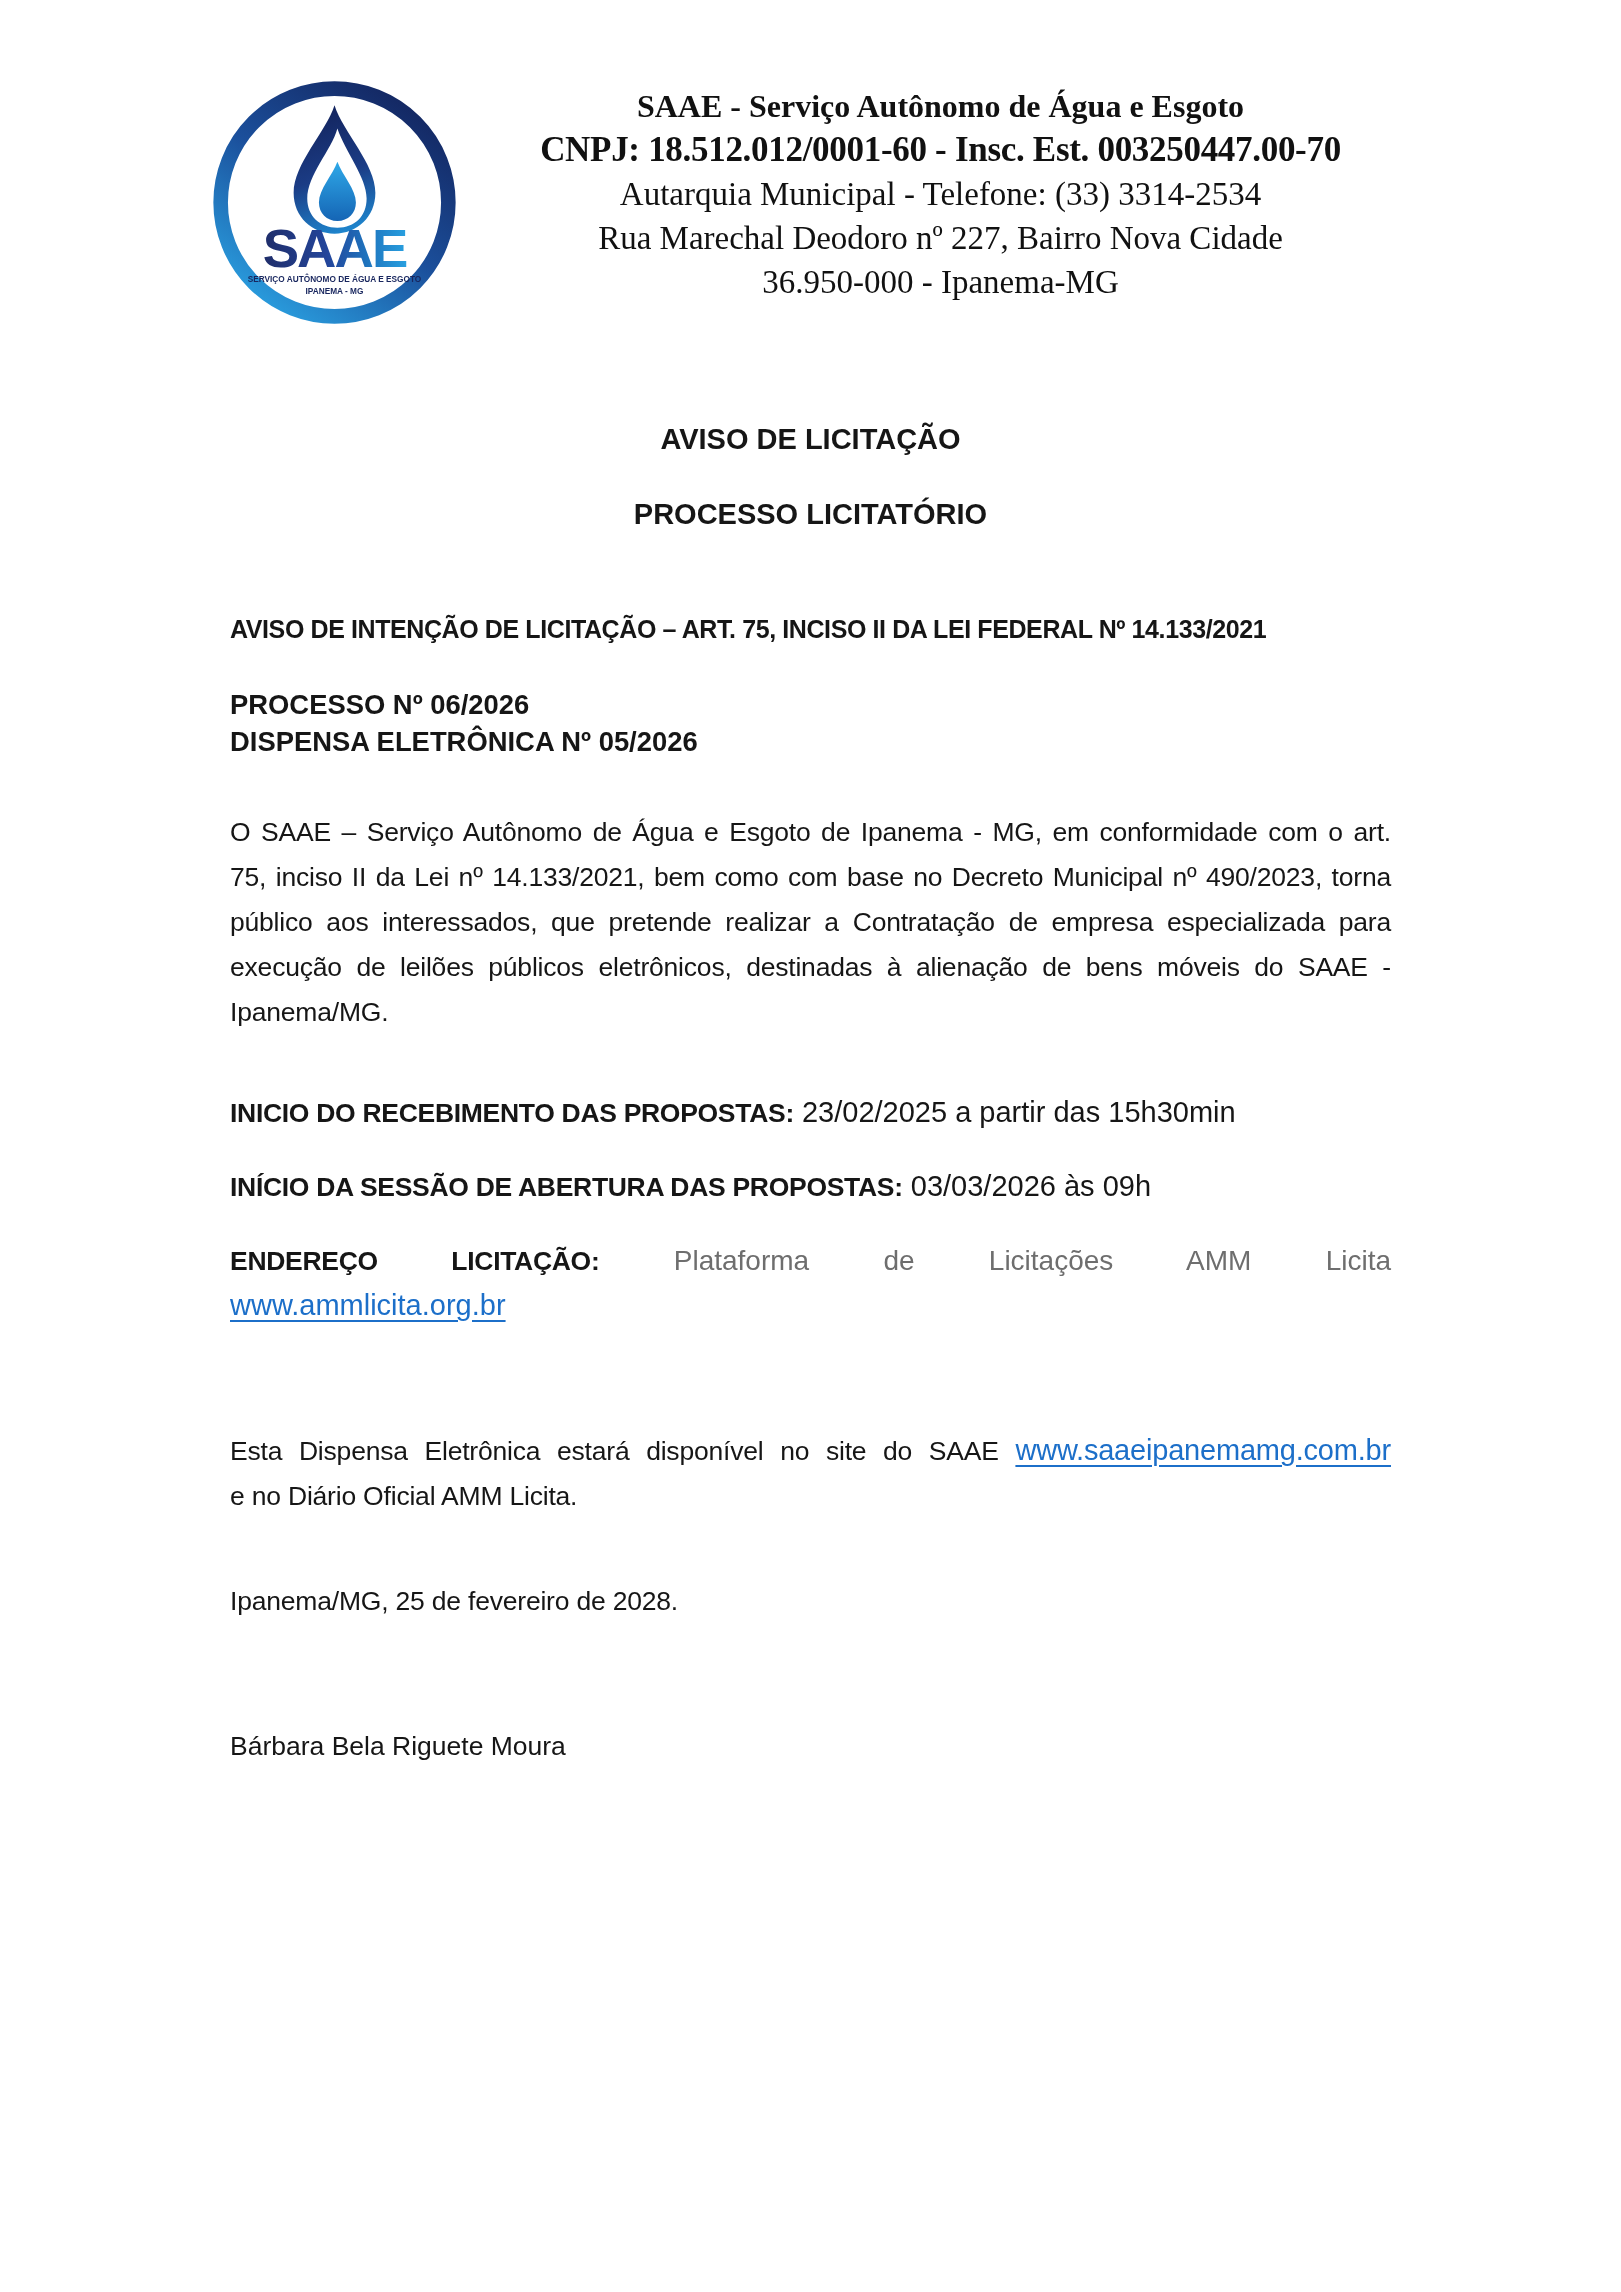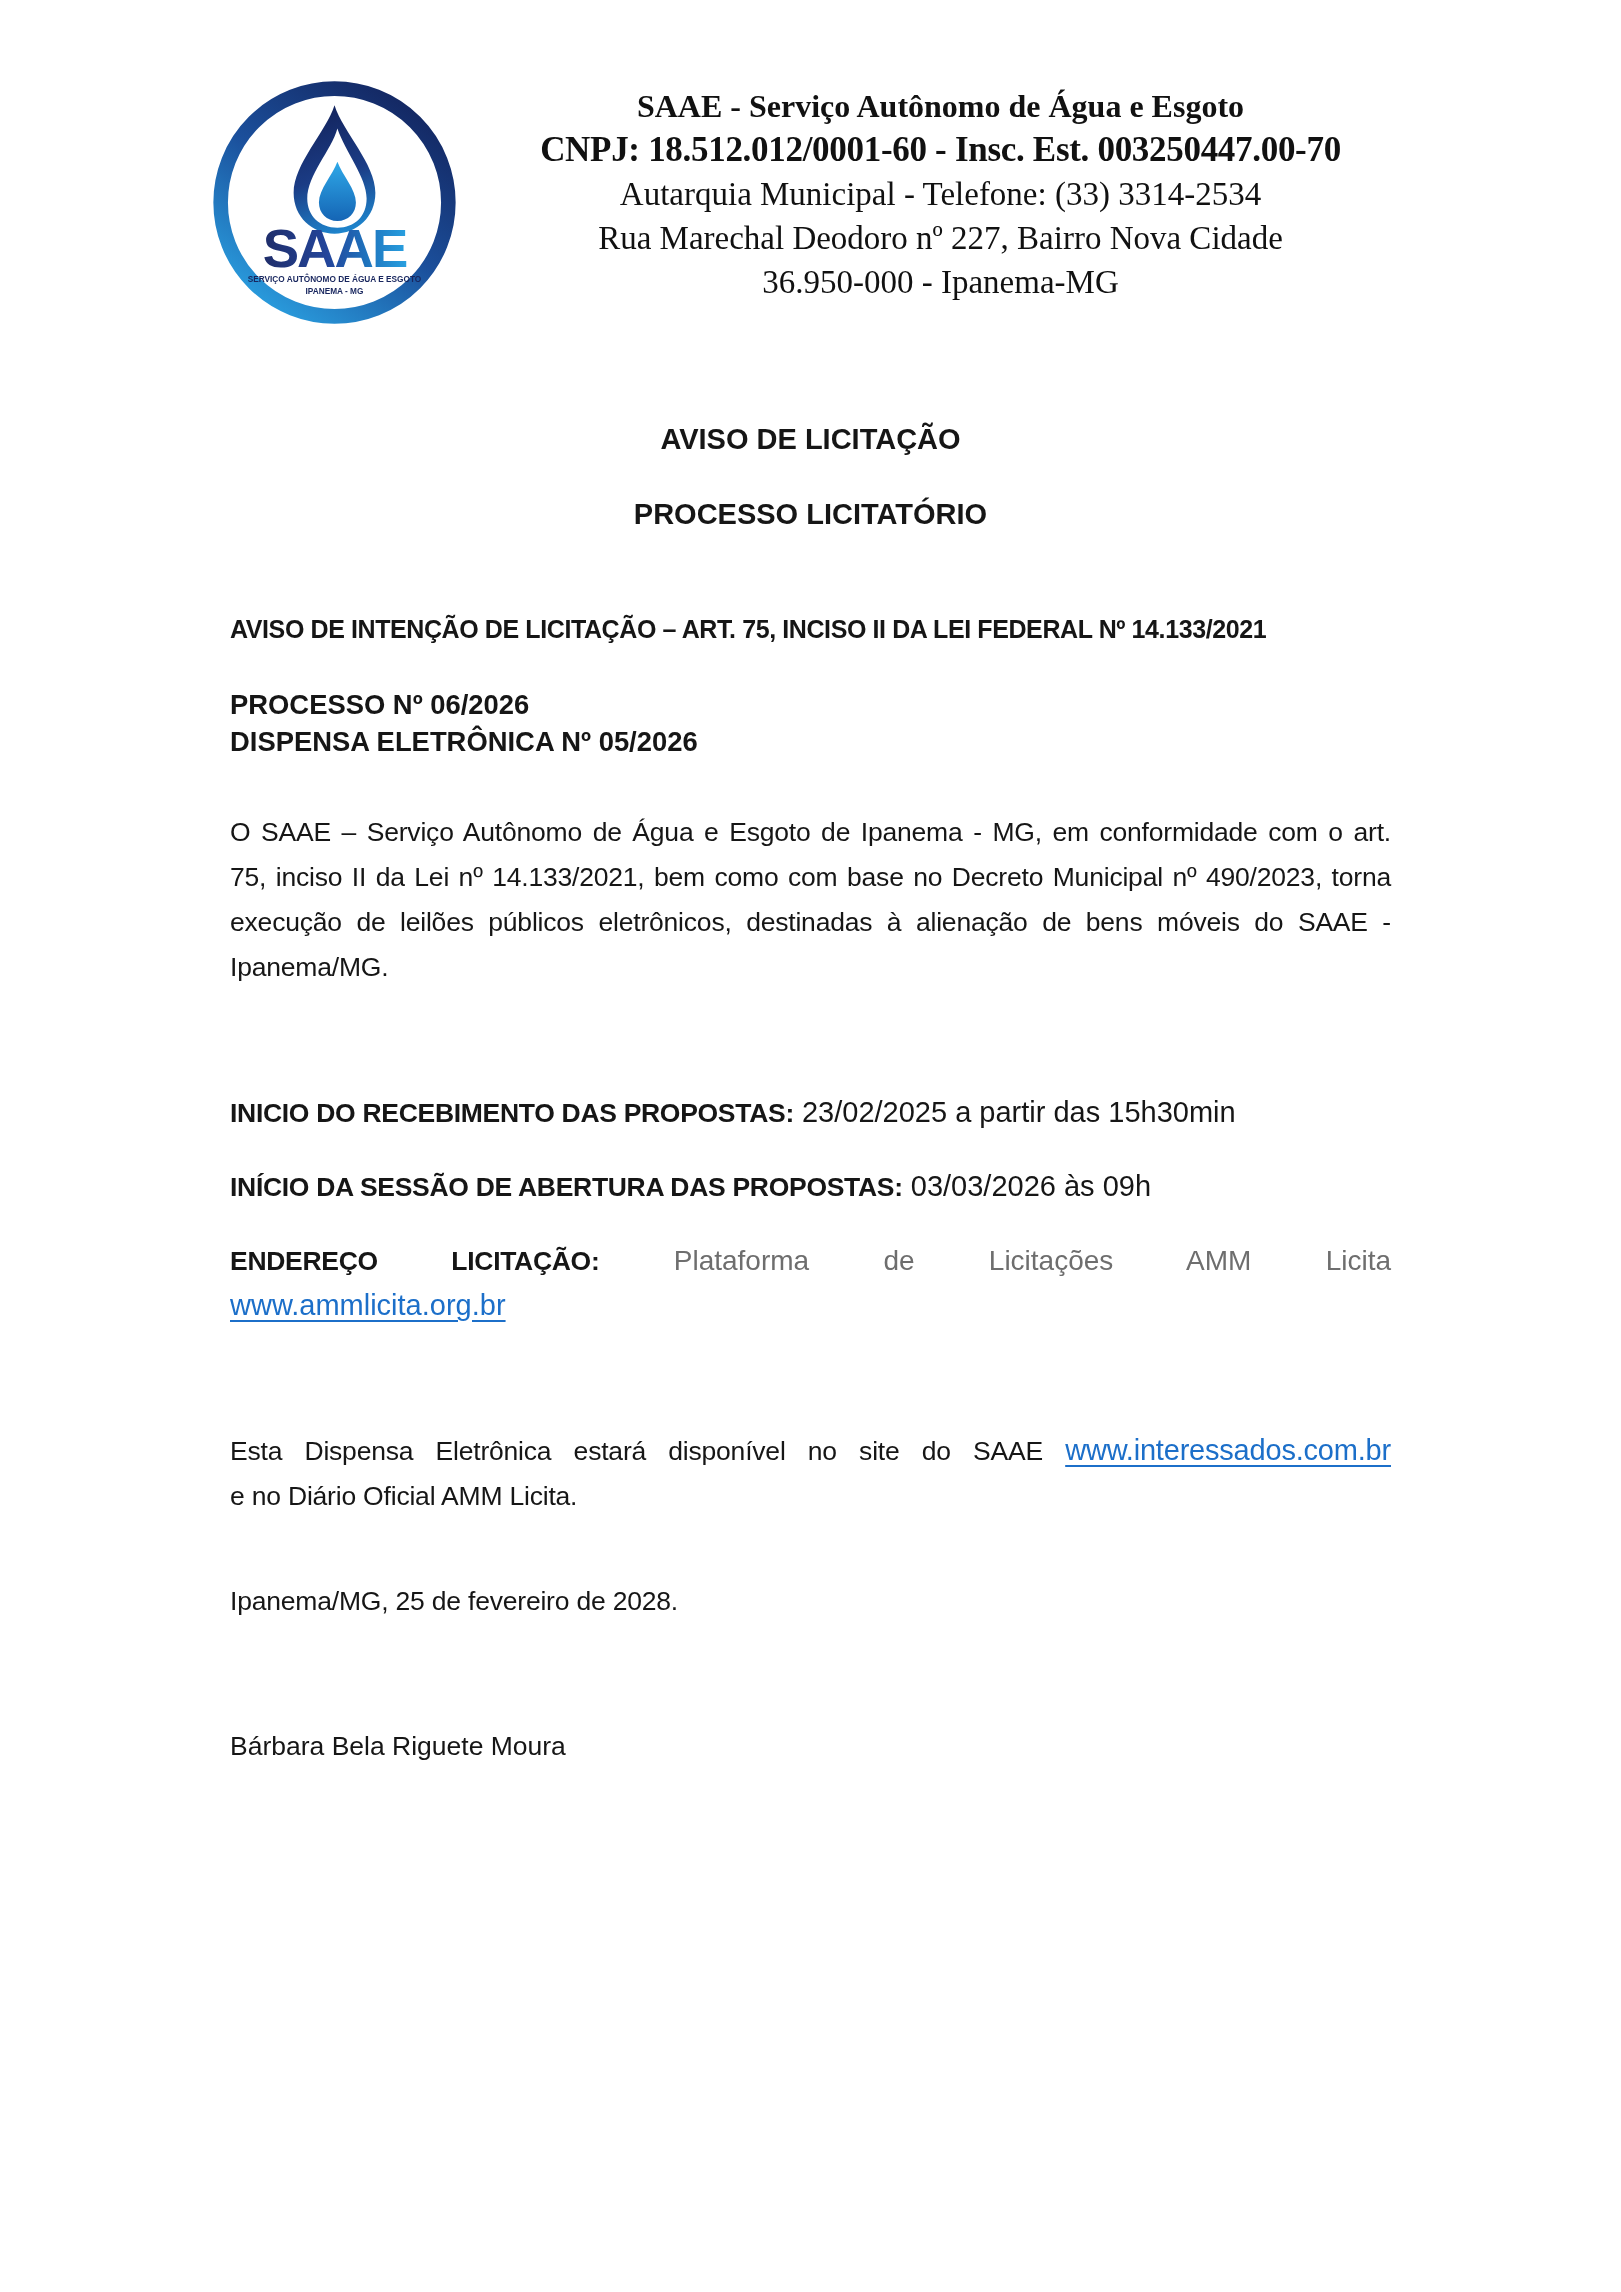--- a/index.html
+++ b/index.html
@@ -86,20 +86,21 @@
 <div class="abs col intent" style="top:608px;">AVISO DE INTENÇÃO DE LICITAÇÃO – ART. 75, INCISO II DA LEI FEDERAL Nº 14.133/2021</div>
 
 <div class="abs col proc-block" style="top:686px;">
   <div>PROCESSO Nº 06/2026</div>
   <div>DISPENSA ELETRÔNICA Nº 05/2026</div>
 </div>
 
 <div class="abs col para" style="top:810px;">
   <div class="just">O SAAE – Serviço Autônomo de Água e Esgoto de Ipanema - MG, em conformidade com o  art.</div>
   <div class="just">75, inciso II da Lei nº 14.133/2021, bem como com base no Decreto Municipal nº 490/2023, torna</div>
+  <div class="just">público aos interessados, que pretende realizar a Contratação de empresa especializada para</div>
   <div class="just">execução de leilões públicos eletrônicos, destinadas à alienação de bens móveis do SAAE -</div>
   <div class="lastleft">Ipanema/MG.</div>
 </div>
 
 <div class="abs col line46" style="top:1090px;">
   <span class="label">INICIO DO RECEBIMENTO DAS PROPOSTAS:</span><span class="value"> 23/02/2025 a partir das 15h30min</span>
 </div>
 
 <div class="abs col line46" style="top:1164px;">
   <span class="label">INÍCIO DA SESSÃO DE ABERTURA DAS PROPOSTAS:</span><span class="value"> 03/03/2026 às 09h</span>
@@ -107,21 +108,21 @@
 
 <div class="abs col line46 just" style="top:1238px;">
   <span class="label">ENDEREÇO LICITAÇÃO:</span><span class="muted"> Plataforma de Licitações AMM Licita</span>
 </div>
 <div class="abs col line46" style="top:1283px;">
   <a href="#" class="doclink">www.ammlicita.org.br</a>
 </div>
 
 <div class="abs col para" style="top:1428px;">
   <div class="just">
-    <span>Esta Dispensa Eletrônica estará disponível no site do SAAE </span><a href="#" class="doclink">www.interessados.com.br</a>
+    <span>Esta Dispensa Eletrônica estará disponível no site do SAAE </span><a href="#" class="doclink">www.saaeipanemamg.com.br</a>
   </div>
   <div class="lastleft">e no Diário Oficial AMM Licita.</div>
 </div>
 
 <div class="abs col para" style="top:1579px;">Ipanema/MG, 25 de fevereiro de 2028.</div>
 
 <div class="abs col sig" style="top:1728px;">
   <div>Bárbara Bela Riguete Moura</div>
 </div>
 

